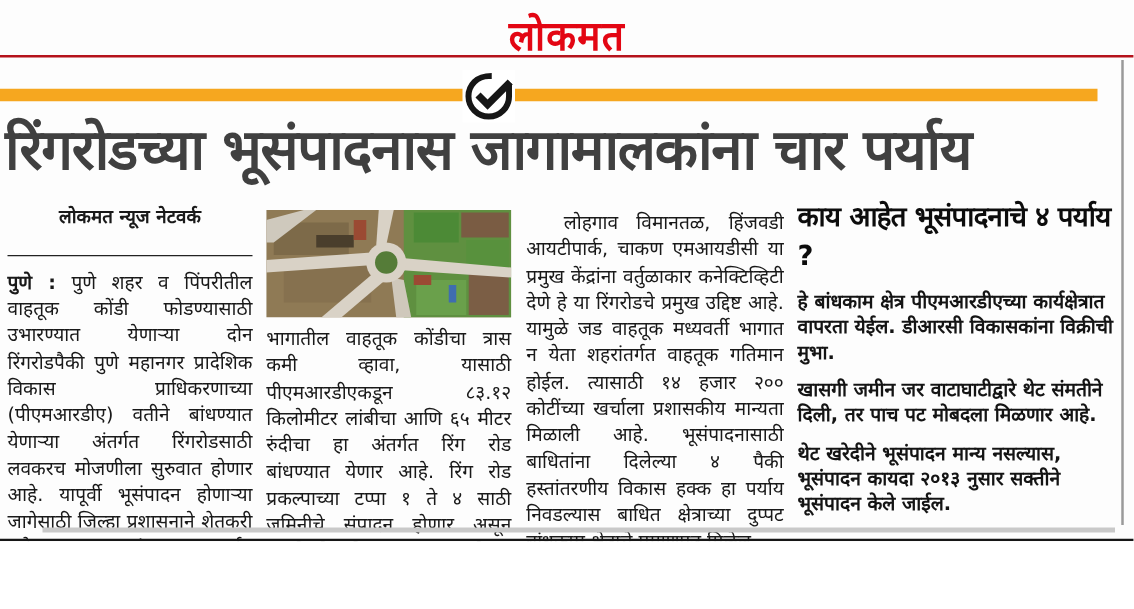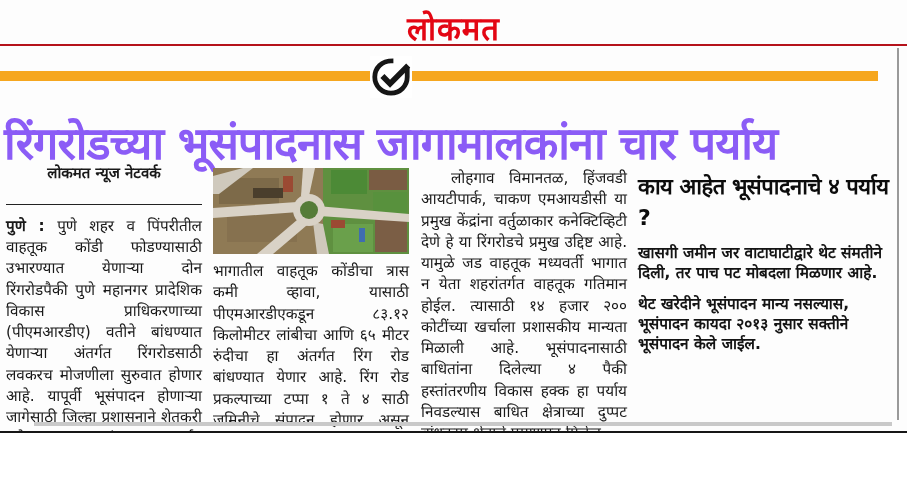--- a/index.html
+++ b/index.html
@@ -15,41 +15,41 @@
   
   .orange-bar{position:absolute;top:71px;left:0;width:878px;height:10px;background:#f6a71f;}
   .badge-wrap{position:absolute;top:55px;left:370px;height:44px;display:flex;align-items:center;}
   .check-icon{width:42px;height:42px;margin-right:6px;background:#fff;}
   .badge{background:#e9382c;color:#fff;font-weight:800;font-size:20px;
          padding:4px 12px 6px 12px;border-radius:2px;white-space:nowrap;}
   .badge .latin{font-family:"Liberation Sans",sans-serif;letter-spacing:.5px;}
 
   
   .headline{position:absolute;top:92px;left:4px;width:898px;font-size:45px;line-height:1.25;
-            font-weight:800;letter-spacing:-1px;white-space:nowrap;color:#8b5cf6;margin-top:24px;}
+            font-weight:800;letter-spacing:-1px;white-space:nowrap;color:#404040;}
 
   
   .col{position:absolute;text-align:justify;font-size:15.3px;line-height:1.39;color:#191919;}
   #col1{top:163px;left:6px;width:196px;}
   #col2{top:168px;left:213px;width:196px;}
   #col3{top:168px;left:421px;width:206px;}
   #col4{top:160px;left:638px;width:256px;text-align:left;}
 
   .byline{font-weight:700;text-align:center;font-size:15px;padding-bottom:20px;
           border-bottom:1.5px solid #222;margin-bottom:11px;}
   .para{margin:0 0 2px 0;}
   .indent{text-indent:30px;}
   .bold{font-weight:700;}
 
   
   .photo{display:block;width:196px;height:86px;margin-bottom:7px;}
   #col2 .body-start{margin-top:2px;}
 
   
-  .sb-title{font-size:22px;font-weight:800;color:#0c0c0c;margin:12px 0 10px 0;letter-spacing:-.5px;}
+  .sb-title{font-size:22px;font-weight:800;color:#0c0c0c;margin:0 0 10px 0;letter-spacing:-.5px;}
   .sb-para{font-size:15.4px;font-weight:600;line-height:1.32;margin:0 0 10px 0;color:#141414;}
 
   
   .v-rule{position:absolute;top:48px;left:897px;width:2px;height:372px;background:#9a9a9a;}
   .gray-band{position:absolute;top:422px;left:34px;width:858px;height:4px;background:#c9c9c9;}
   .black-rule{position:absolute;top:431px;left:0;width:907px;height:2px;background:#161616;}
   .footer{position:absolute;top:435px;left:378px;font-family:"Liberation Sans",sans-serif;
           font-size:10px;color:#ef4444;line-height:1.07;}
   .footer .f2{padding-left:7px;}
   .footer .f3{padding-left:15px;}
@@ -106,20 +106,21 @@
     </svg>
     <p class="para body-start">भागातील वाहतूक कोंडीचा त्रास कमी व्हावा, यासाठी पीएमआरडीएकडून ८३.१२ किलोमीटर लांबीचा आणि ६५ मीटर रुंदीचा हा अंतर्गत रिंग रोड बांधण्यात येणार आहे. रिंग रोड प्रकल्पाच्या टप्पा १ ते ४ साठी जमिनीचे संपादन होणार असून त्याची मोजणी लवकरच सुरू होणार आहे.</p>
   </div>
 
   <div class="col" id="col3">
     <p class="para indent">लोहगाव विमानतळ, हिंजवडी आयटीपार्क, चाकण एमआयडीसी या प्रमुख केंद्रांना वर्तुळाकार कनेक्टिव्हिटी देणे हे या रिंगरोडचे प्रमुख उद्दिष्ट आहे. यामुळे जड वाहतूक मध्यवर्ती भागात न येता शहरांतर्गत वाहतूक गतिमान होईल. त्यासाठी १४ हजार २०० कोटींच्या खर्चाला प्रशासकीय मान्यता मिळाली आहे. भूसंपादनासाठी बाधितांना दिलेल्या ४ पैकी हस्तांतरणीय विकास हक्क हा पर्याय निवडल्यास बाधित क्षेत्राच्या दुप्पट बांधकाम क्षेत्राचे प्रमाणपत्र मिळेल.</p>
   </div>
 
   <div class="col" id="col4">
     <h2 class="sb-title">काय आहेत भूसंपादनाचे ४ पर्याय ?</h2>
+    <p class="sb-para">हे बांधकाम क्षेत्र पीएमआरडीएच्या कार्यक्षेत्रात वापरता येईल. डीआरसी विकासकांना विक्रीची मुभा.</p>
     <p class="sb-para">खासगी जमीन जर वाटाघाटीद्वारे थेट संमतीने दिली, तर पाच पट मोबदला मिळणार आहे.</p>
     <p class="sb-para">थेट खरेदीने भूसंपादन मान्य नसल्यास, भूसंपादन कायदा २०१३ नुसार सक्तीने भूसंपादन केले जाईल.</p>
   </div>
 
   <div class="v-rule"></div>
   <div class="gray-band"></div>
   <div class="black-rule"></div>
 
   <div class="footer">
     <div class="f1">Pune Main</div>

